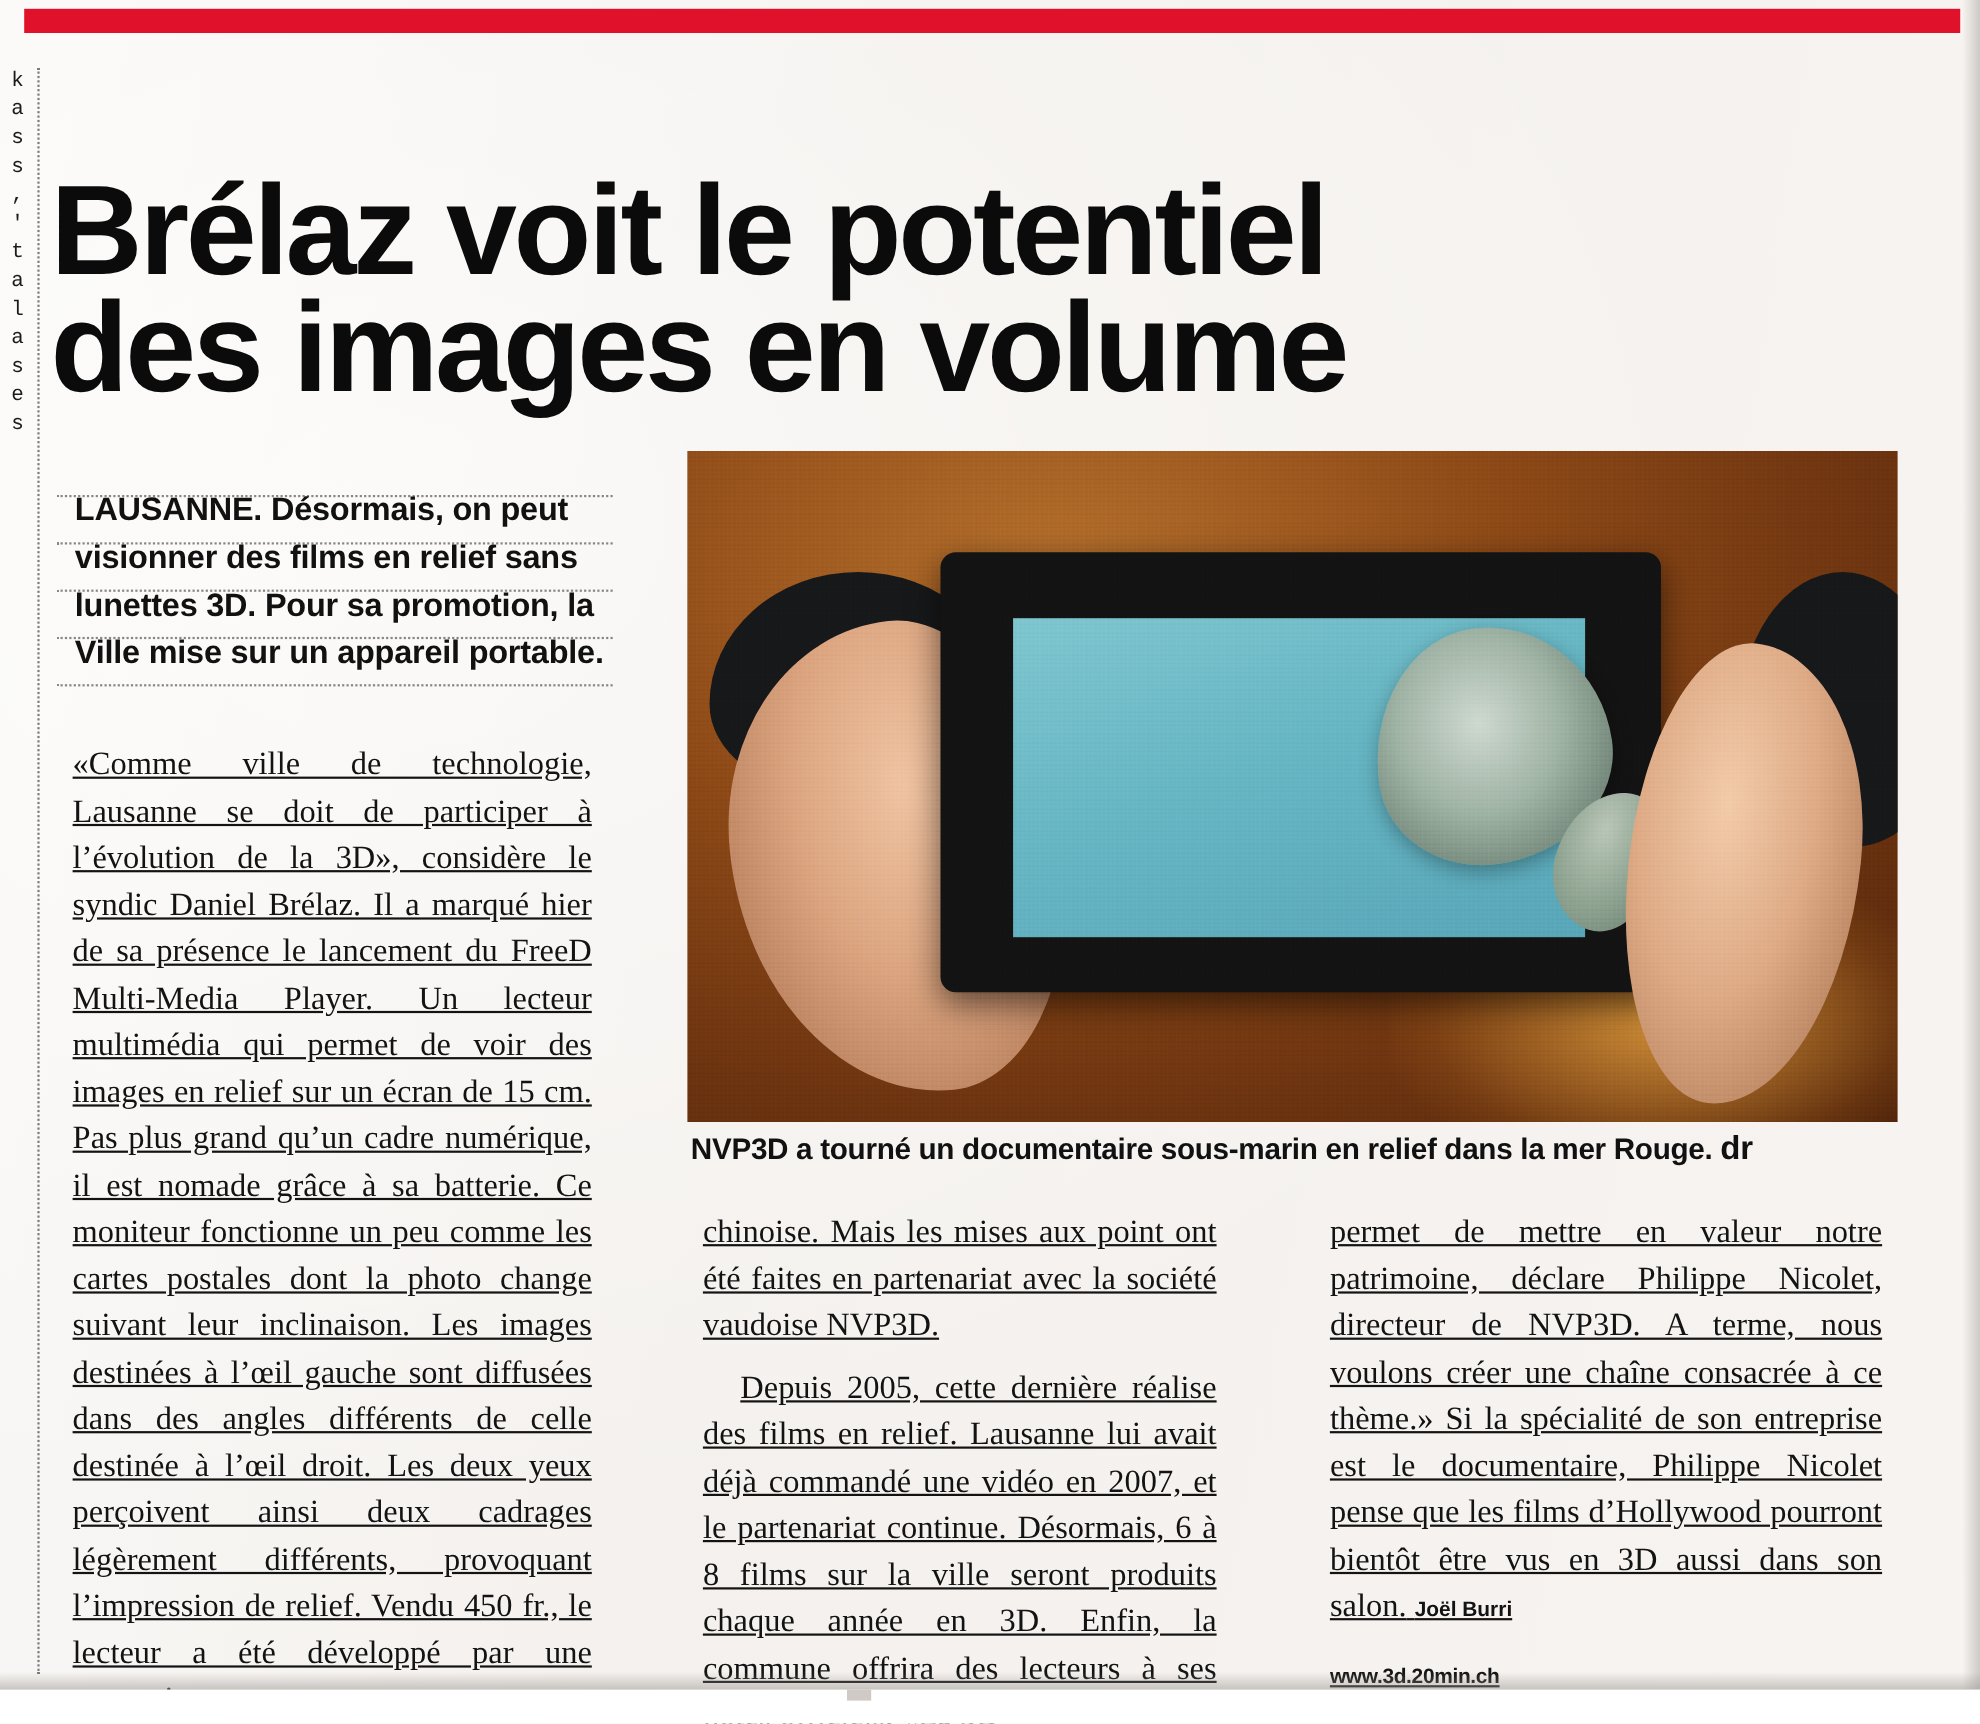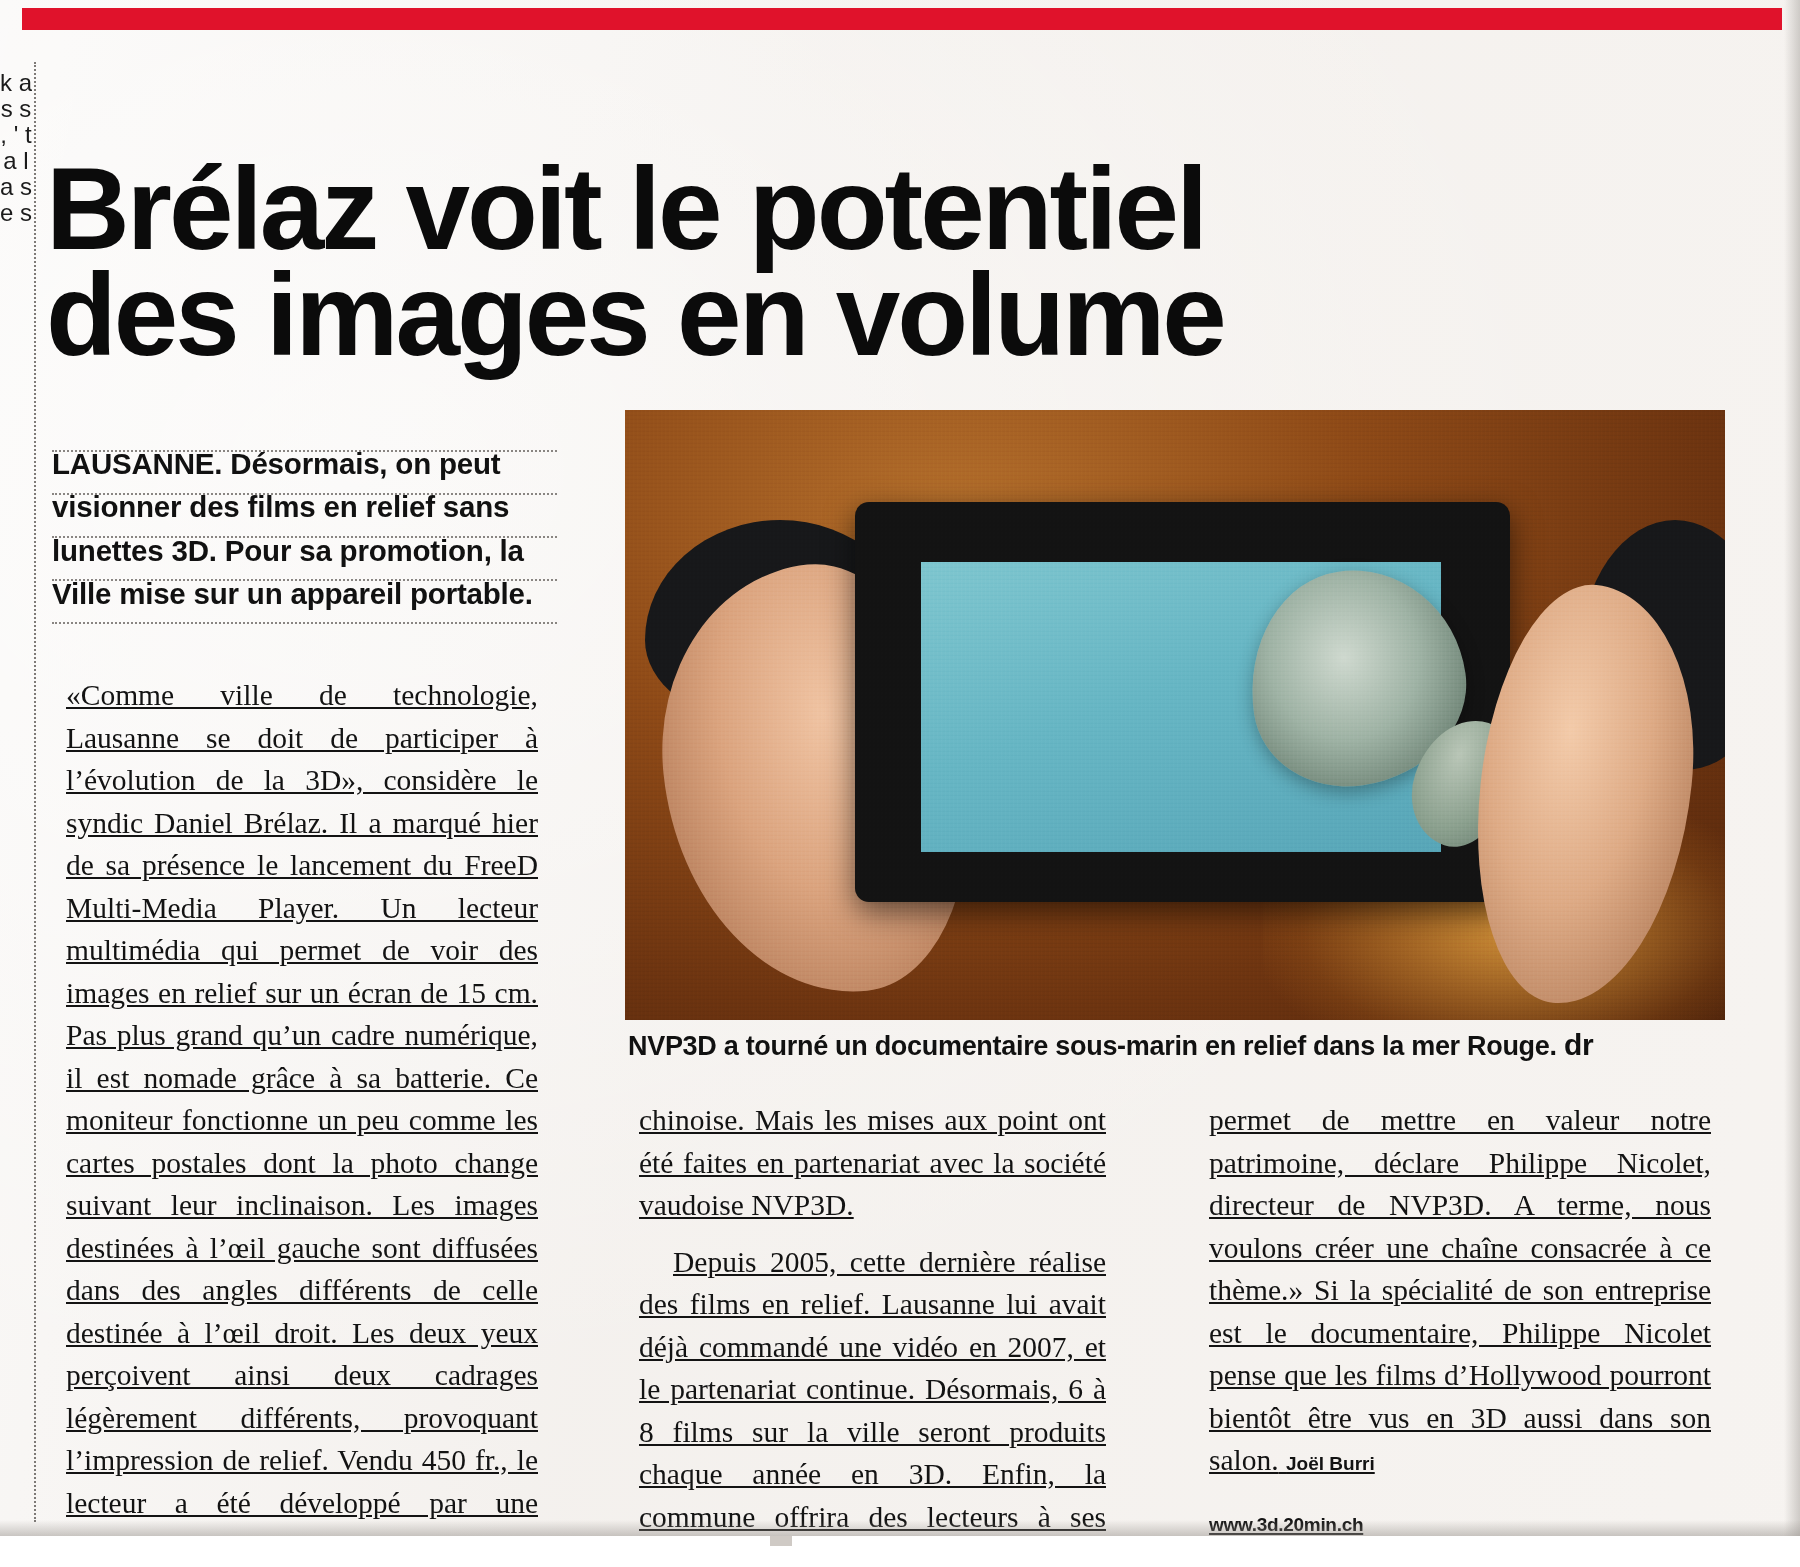--- a/index.html
+++ b/index.html
@@ -32,28 +32,27 @@
     height: 22px;
     background: #e0122b;
   }
   
   .left-strip {
     position: absolute;
     left: 0px;
     top: 60px;
     width: 32px;
     height: 1470px;
-    font-family: Liberation Sans, sans-serif;
-    font-size: 24px;
+    font-family: Liberation Mono, monospace;
+    font-size: 19px;
     line-height: 26px;
     color: #1b1b1b;
     text-align: center;
     overflow: hidden;
     letter-spacing: 0px;
-    margin-top: 10px;
   }
   .left-strip .frag {
     display: block;
   }
   .vrule {
     position: absolute;
     top: 62px;
     width: 0;
     height: 1460px;
     border-left: 2px dotted #55504c;
@@ -72,21 +71,21 @@
     font-size: 116px;
     line-height: 0.92;
     letter-spacing: -3px;
     color: #0b0b0b;
   }
   .headline .l2 { display: block; }
 
   
   .lead {
     position: absolute;
-    left: 52px;
+    left: 68px;
     top: 412px;
     width: 505px;
     font-family: "Liberation Sans", sans-serif;
     font-weight: bold;
     font-size: 29.5px;
     line-height: 43.5px;
     color: #111;
     letter-spacing: -0.2px;
   }
   .lead .loc { font-weight: bold; }

